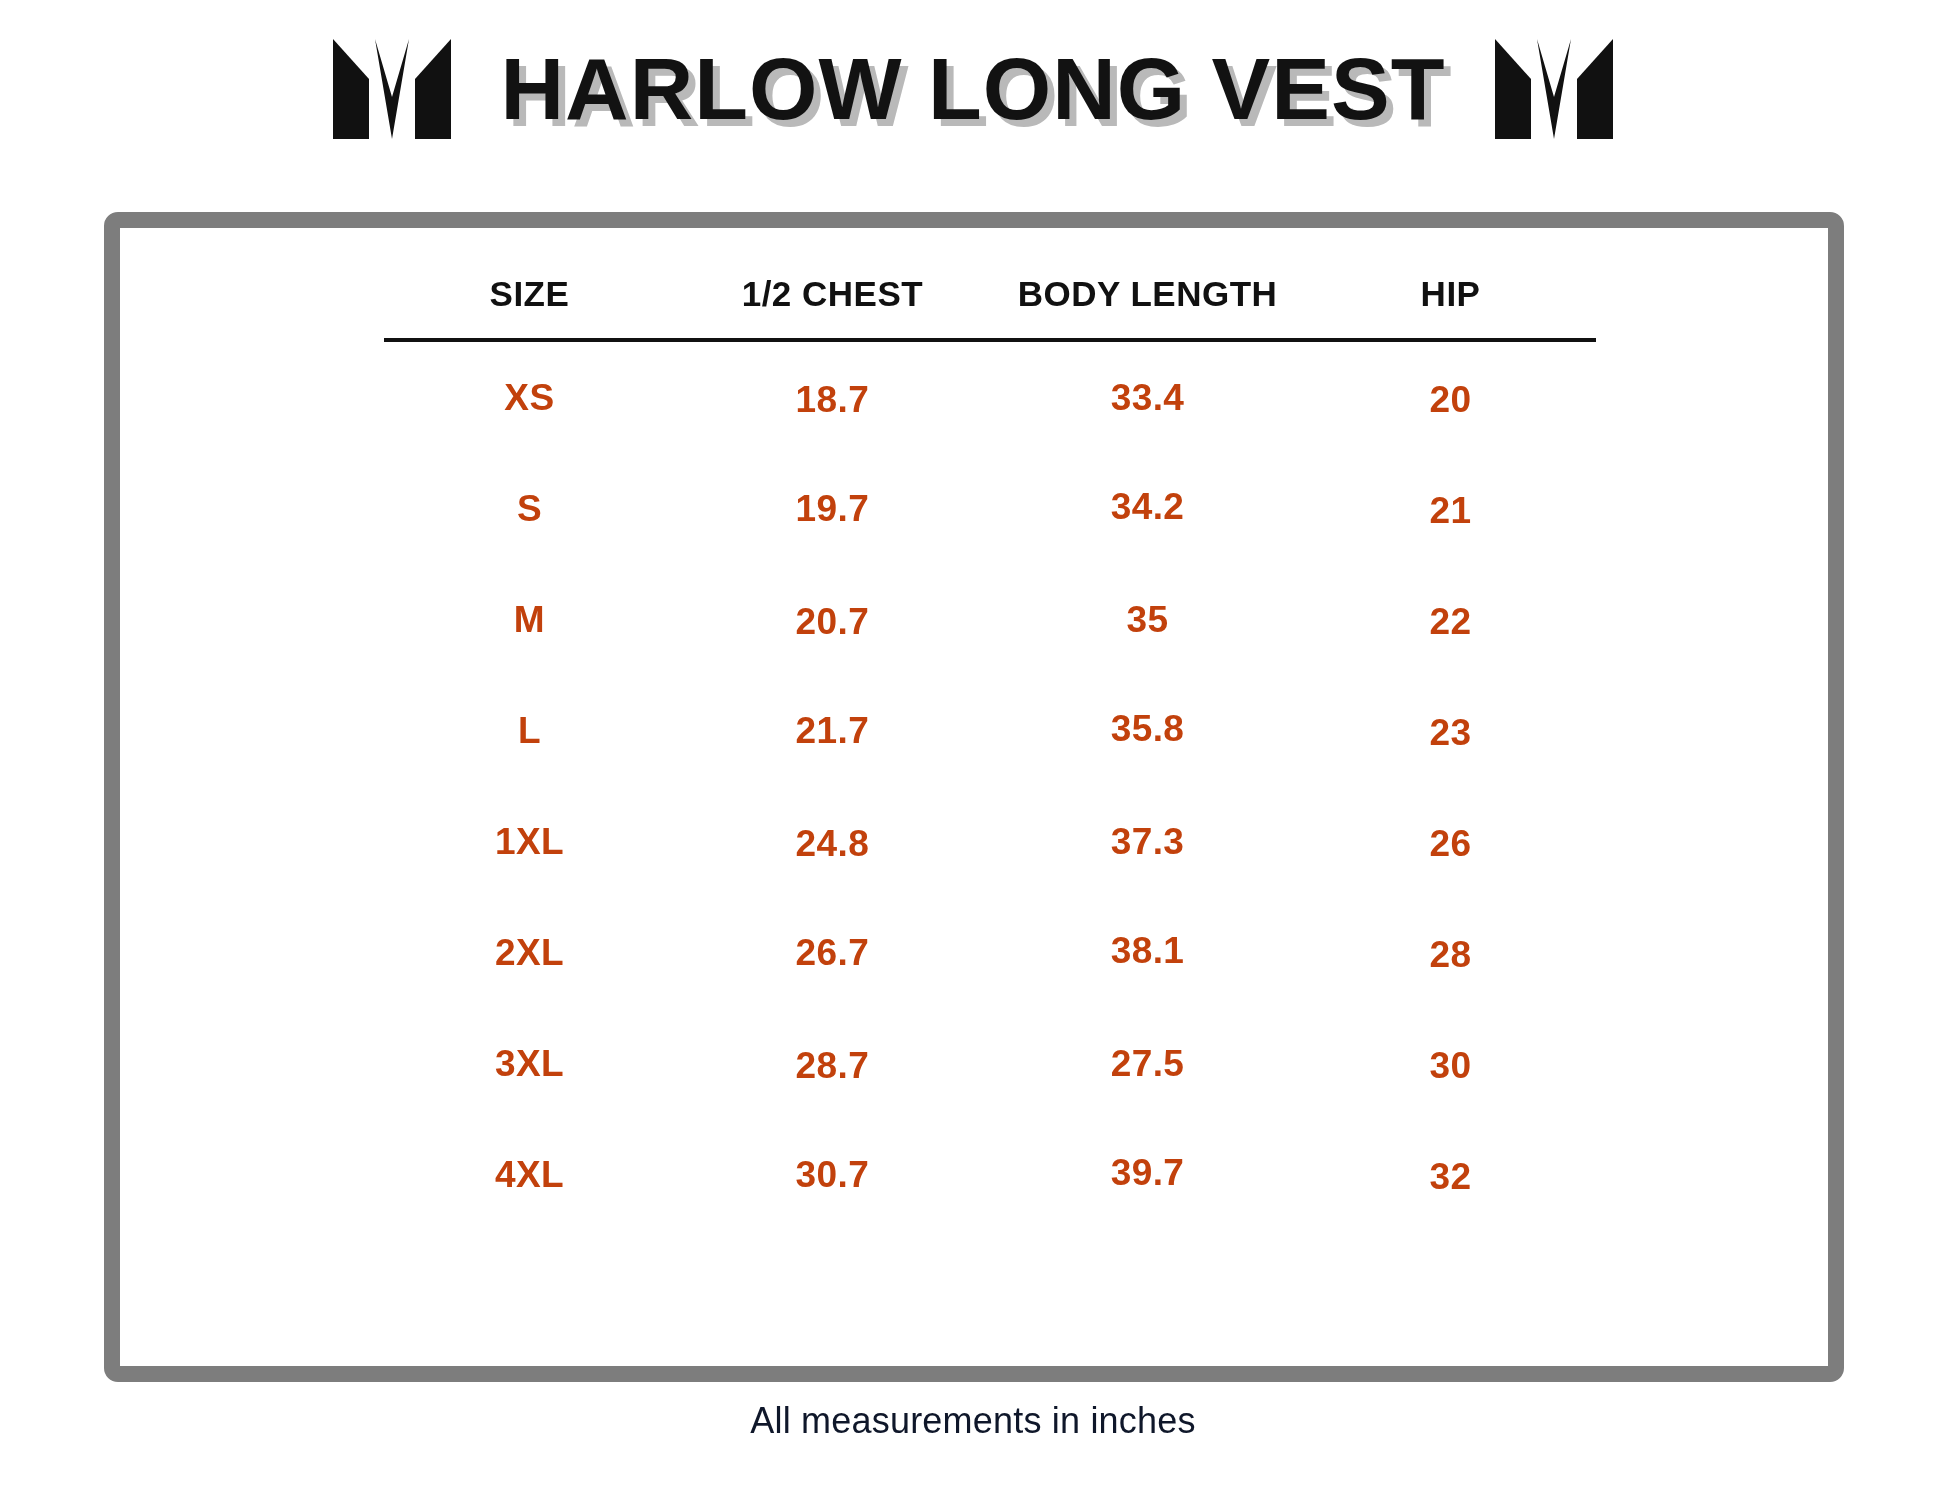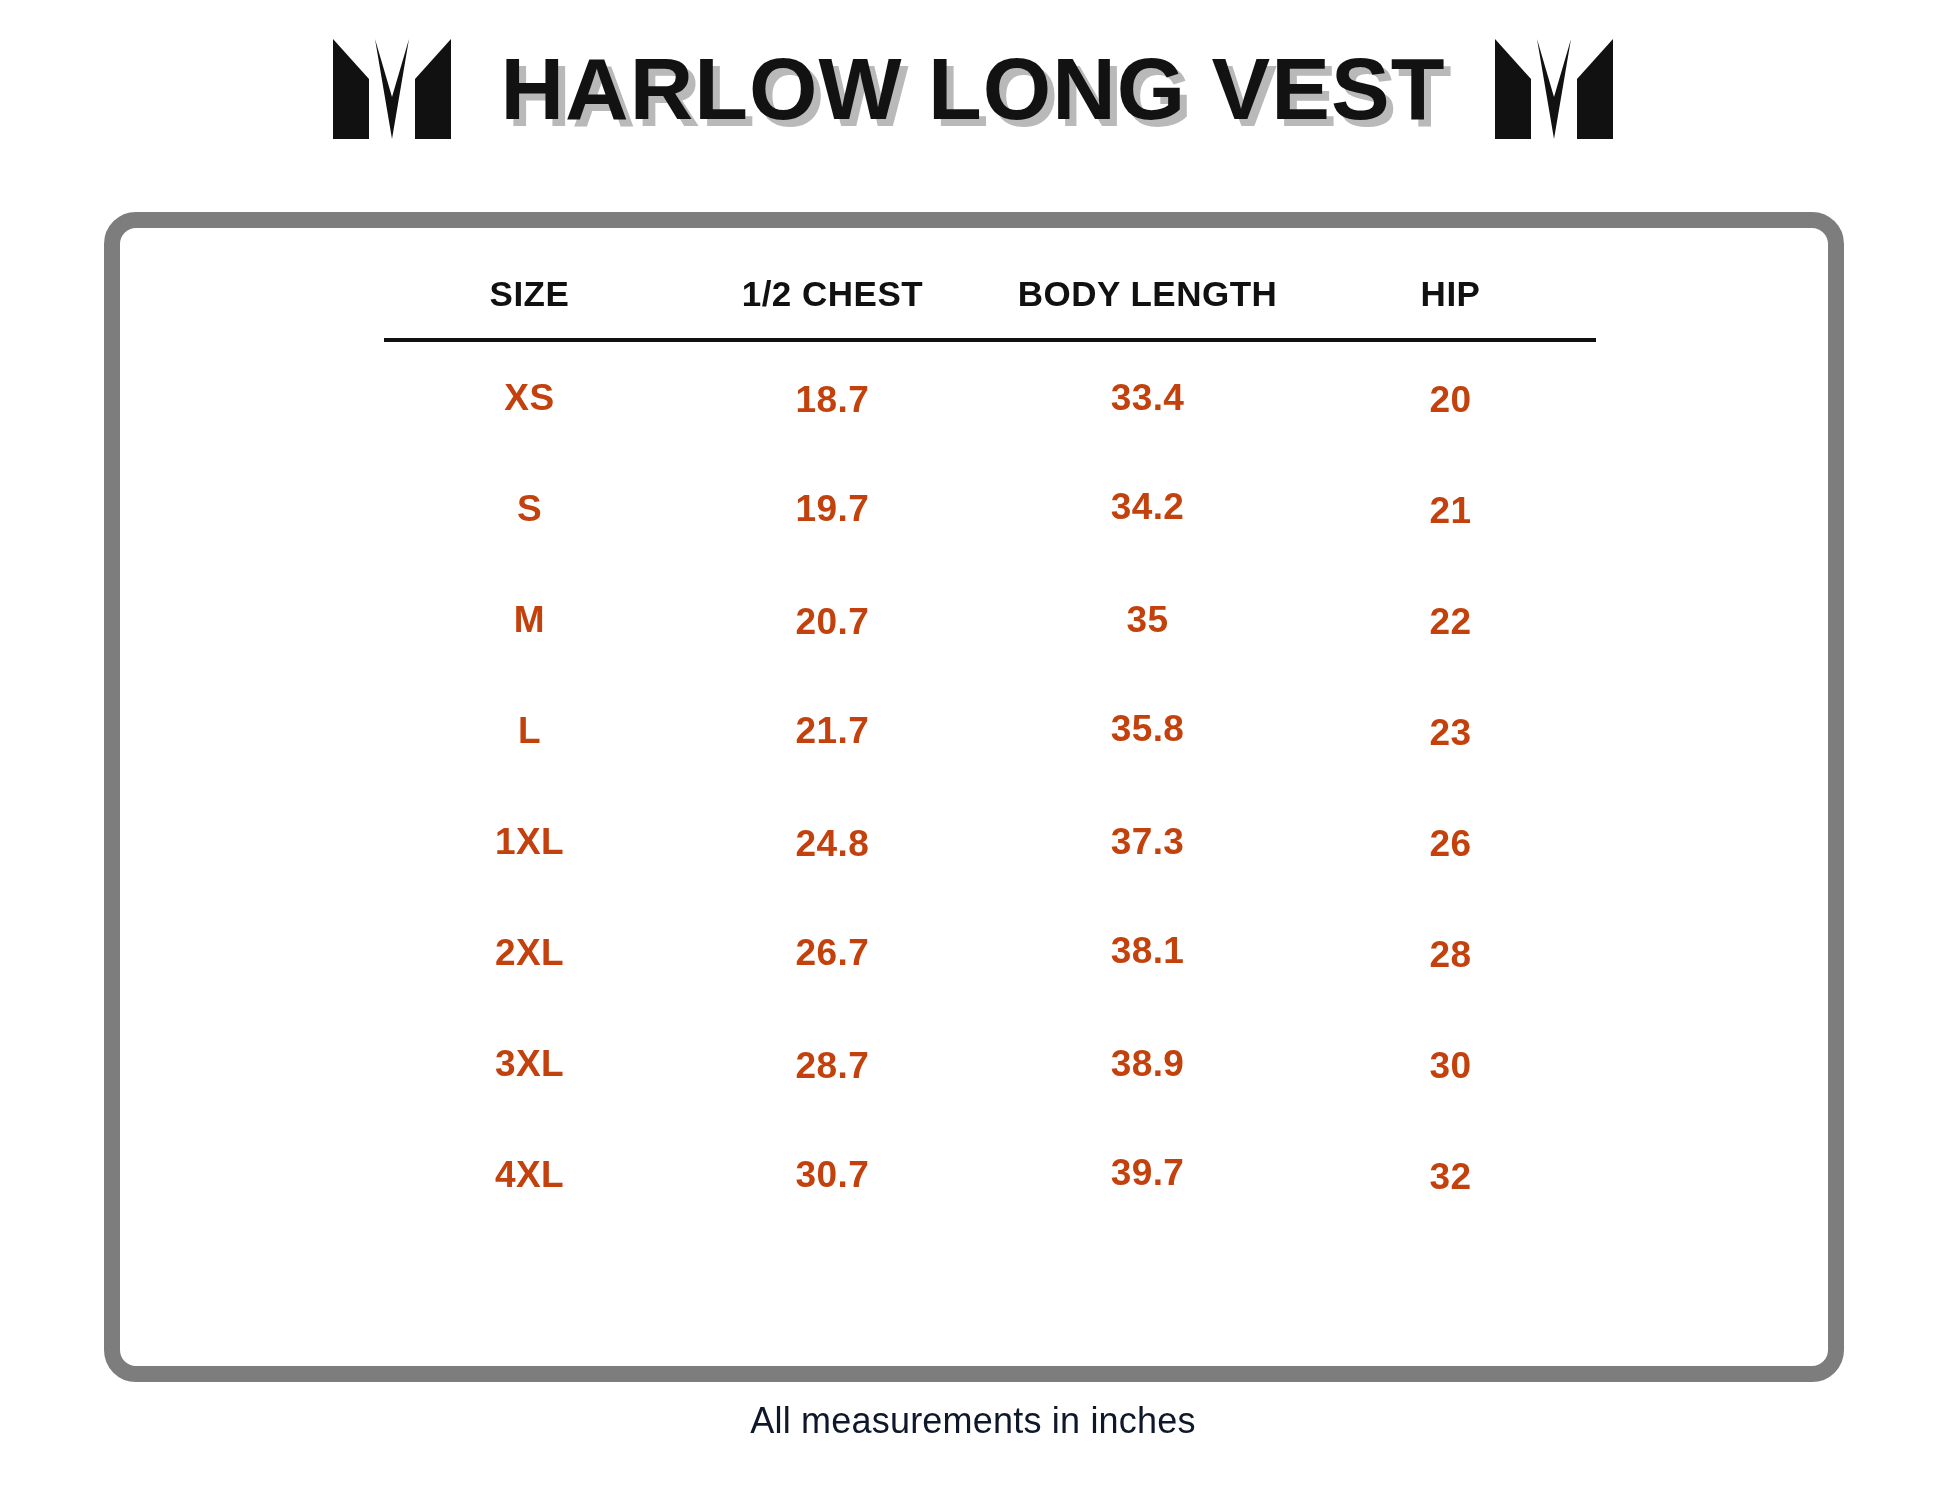--- a/index.html
+++ b/index.html
@@ -51,21 +51,21 @@
   }
 
   
   .card {
     position: absolute;
     left: 104px;
     top: 212px;
     width: 1740px;
     height: 1170px;
     border: 16px solid #7d7d7d;
-    border-radius: 32px;
+    border-radius: 14px;
     box-sizing: border-box;
     background: #ffffff;
   }
 
   .table-wrap {
     position: absolute;
     left: 264px;
     top: 34px;
     width: 1212px;
   }
@@ -193,21 +193,21 @@
           </tr>
           <tr>
             <td>2XL</td>
             <td>26.7</td>
             <td>38.1</td>
             <td>28</td>
           </tr>
           <tr>
             <td>3XL</td>
             <td>28.7</td>
-            <td>38.9</td>
+            <td>27.5</td>
             <td>30</td>
           </tr>
           <tr>
             <td>4XL</td>
             <td>30.7</td>
             <td>39.7</td>
             <td>32</td>
           </tr>
         </tbody>
       </table>

